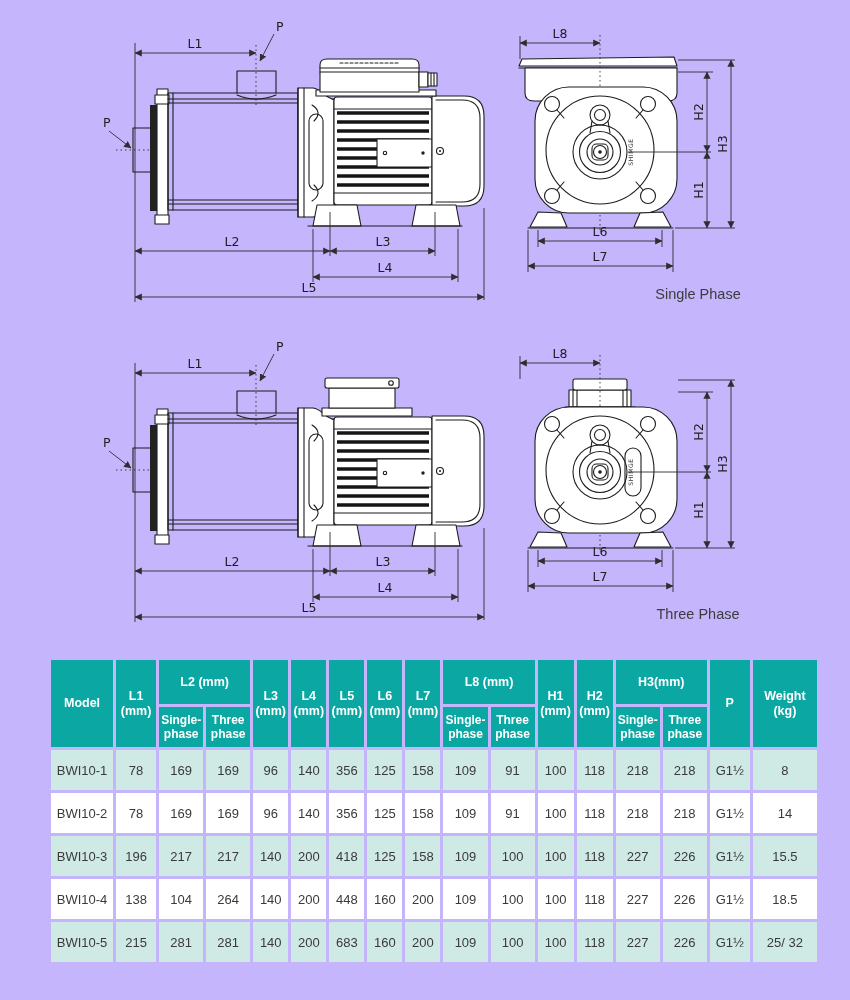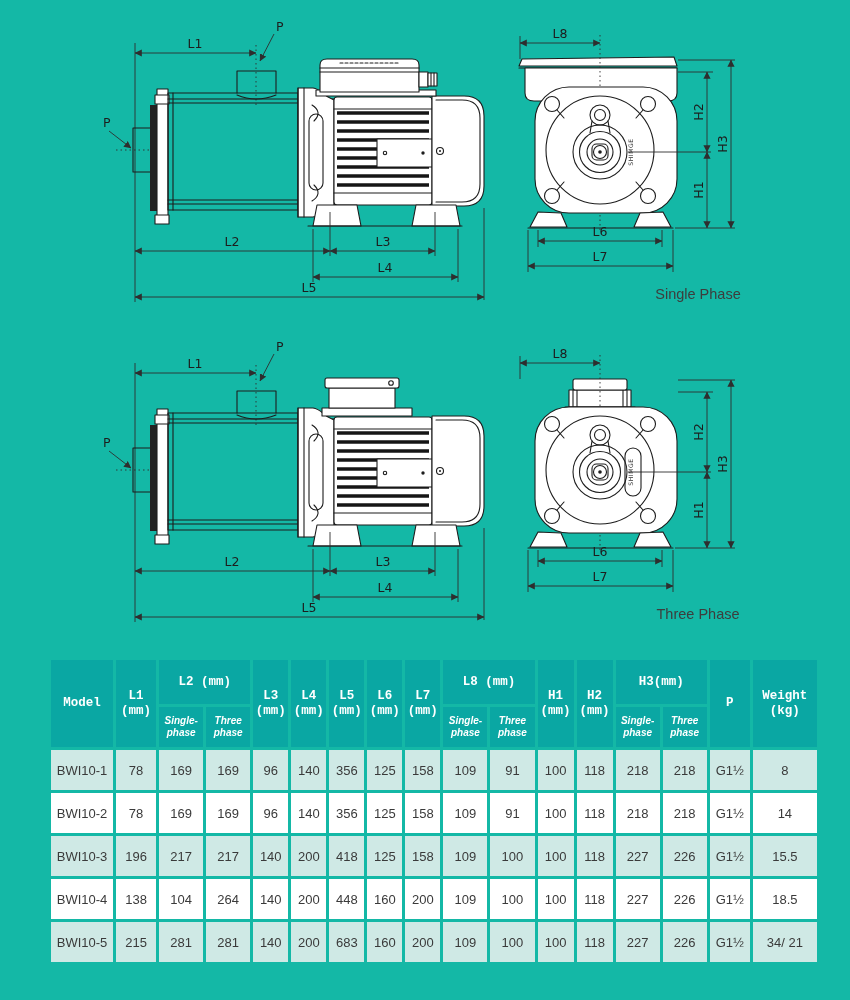--- a/index.html
+++ b/index.html
@@ -1,38 +1,38 @@
 <!DOCTYPE html>
 <html style="--header-bg: #0aa7a3; --header-text: #ffffff; --row-shaded: #cfe9e5; --row-plain: #ffffff; --body-text: #3a3a3a;"><head>
 <meta charset="utf-8">
 <style>
   html,body{margin:0;padding:0;background:#fff;}
-  .page{position:relative;width:850px;height:1000px;background:#14b8a6;overflow:hidden;
+  .page{position:relative;width:850px;height:1000px;background:#c4b5fd;overflow:hidden;
         font-family:"Liberation Sans",sans-serif;}
   svg.drw{position:absolute;}
   
   .ln{fill:none;stroke:#1d1d1d;stroke-width:1.1;stroke-linecap:round;stroke-linejoin:round;}
   .lnw{fill:#fff;stroke:#1d1d1d;stroke-width:1.1;stroke-linejoin:round;}
   .fin{stroke:#151515;stroke-width:3.4;}
   .dim{fill:none;stroke:#2e2e2e;stroke-width:0.9;}
   .cl{fill:none;stroke:#2e2e2e;stroke-width:0.9;stroke-dasharray:5 3;}
   .ctr{stroke-dasharray:1.5 3;}
   .dlab{font-size:12.5px;fill:#1d1d1d;text-anchor:middle;font-family:"DejaVu Sans",sans-serif;}
   .cap{font-size:14.5px;fill:#3d3d3d;text-anchor:middle;font-family:"Liberation Sans",sans-serif;}
   .brand{font-size:6px;fill:#333;letter-spacing:0.6px;text-anchor:middle;font-family:"DejaVu Sans",sans-serif;}
   .darkfill{fill:#222;stroke:none;}
   .dot{fill:#1d1d1d;stroke:none;}
   
   .spec-table{position:absolute;left:48px;top:657px;width:772px;
     border-collapse:separate;border-spacing:3px;table-layout:fixed;}
   .spec-table th{background:var(--header-bg,#0aa7a3);color:var(--header-text,#ffffff);
     font-weight:bold;font-size:12.5px;line-height:1.2;text-align:center;vertical-align:middle;
     white-space:pre-line;padding:3px 1px;}
-  .spec-table thead tr:first-child th{height:38px;font-family:Liberation Mono, monospace;}
-  .spec-table thead tr:last-child th{height:34px;font-size:10px;font-style:italic;}
+  .spec-table thead tr:first-child th{height:38px;}
+  .spec-table thead tr:last-child th{height:34px;font-size:12px;}
   .spec-table td{background:var(--row-plain,#ffffff);color:var(--body-text,#3a3a3a);
     font-size:13px;text-align:center;vertical-align:middle;height:40px;padding:0 1px;}
   .spec-table tbody tr:nth-child(odd) td{background:var(--row-shaded,#cfe9e5);}
 </style>
 </head>
 <body>
 
 <div class="page">
 
   <svg width="0" height="0" style="position:absolute" aria-hidden="true">
@@ -373,18 +373,18 @@
           <td>683</td>
           <td>160</td>
           <td>200</td>
           <td>109</td>
           <td>100</td>
           <td>100</td>
           <td>118</td>
           <td>227</td>
           <td>226</td>
           <td>G1½</td>
-          <td>34/ 21</td>
+          <td>25/ 32</td>
         </tr>
       </tbody>
   </table>
 
 </div>
 
 </body></html>

